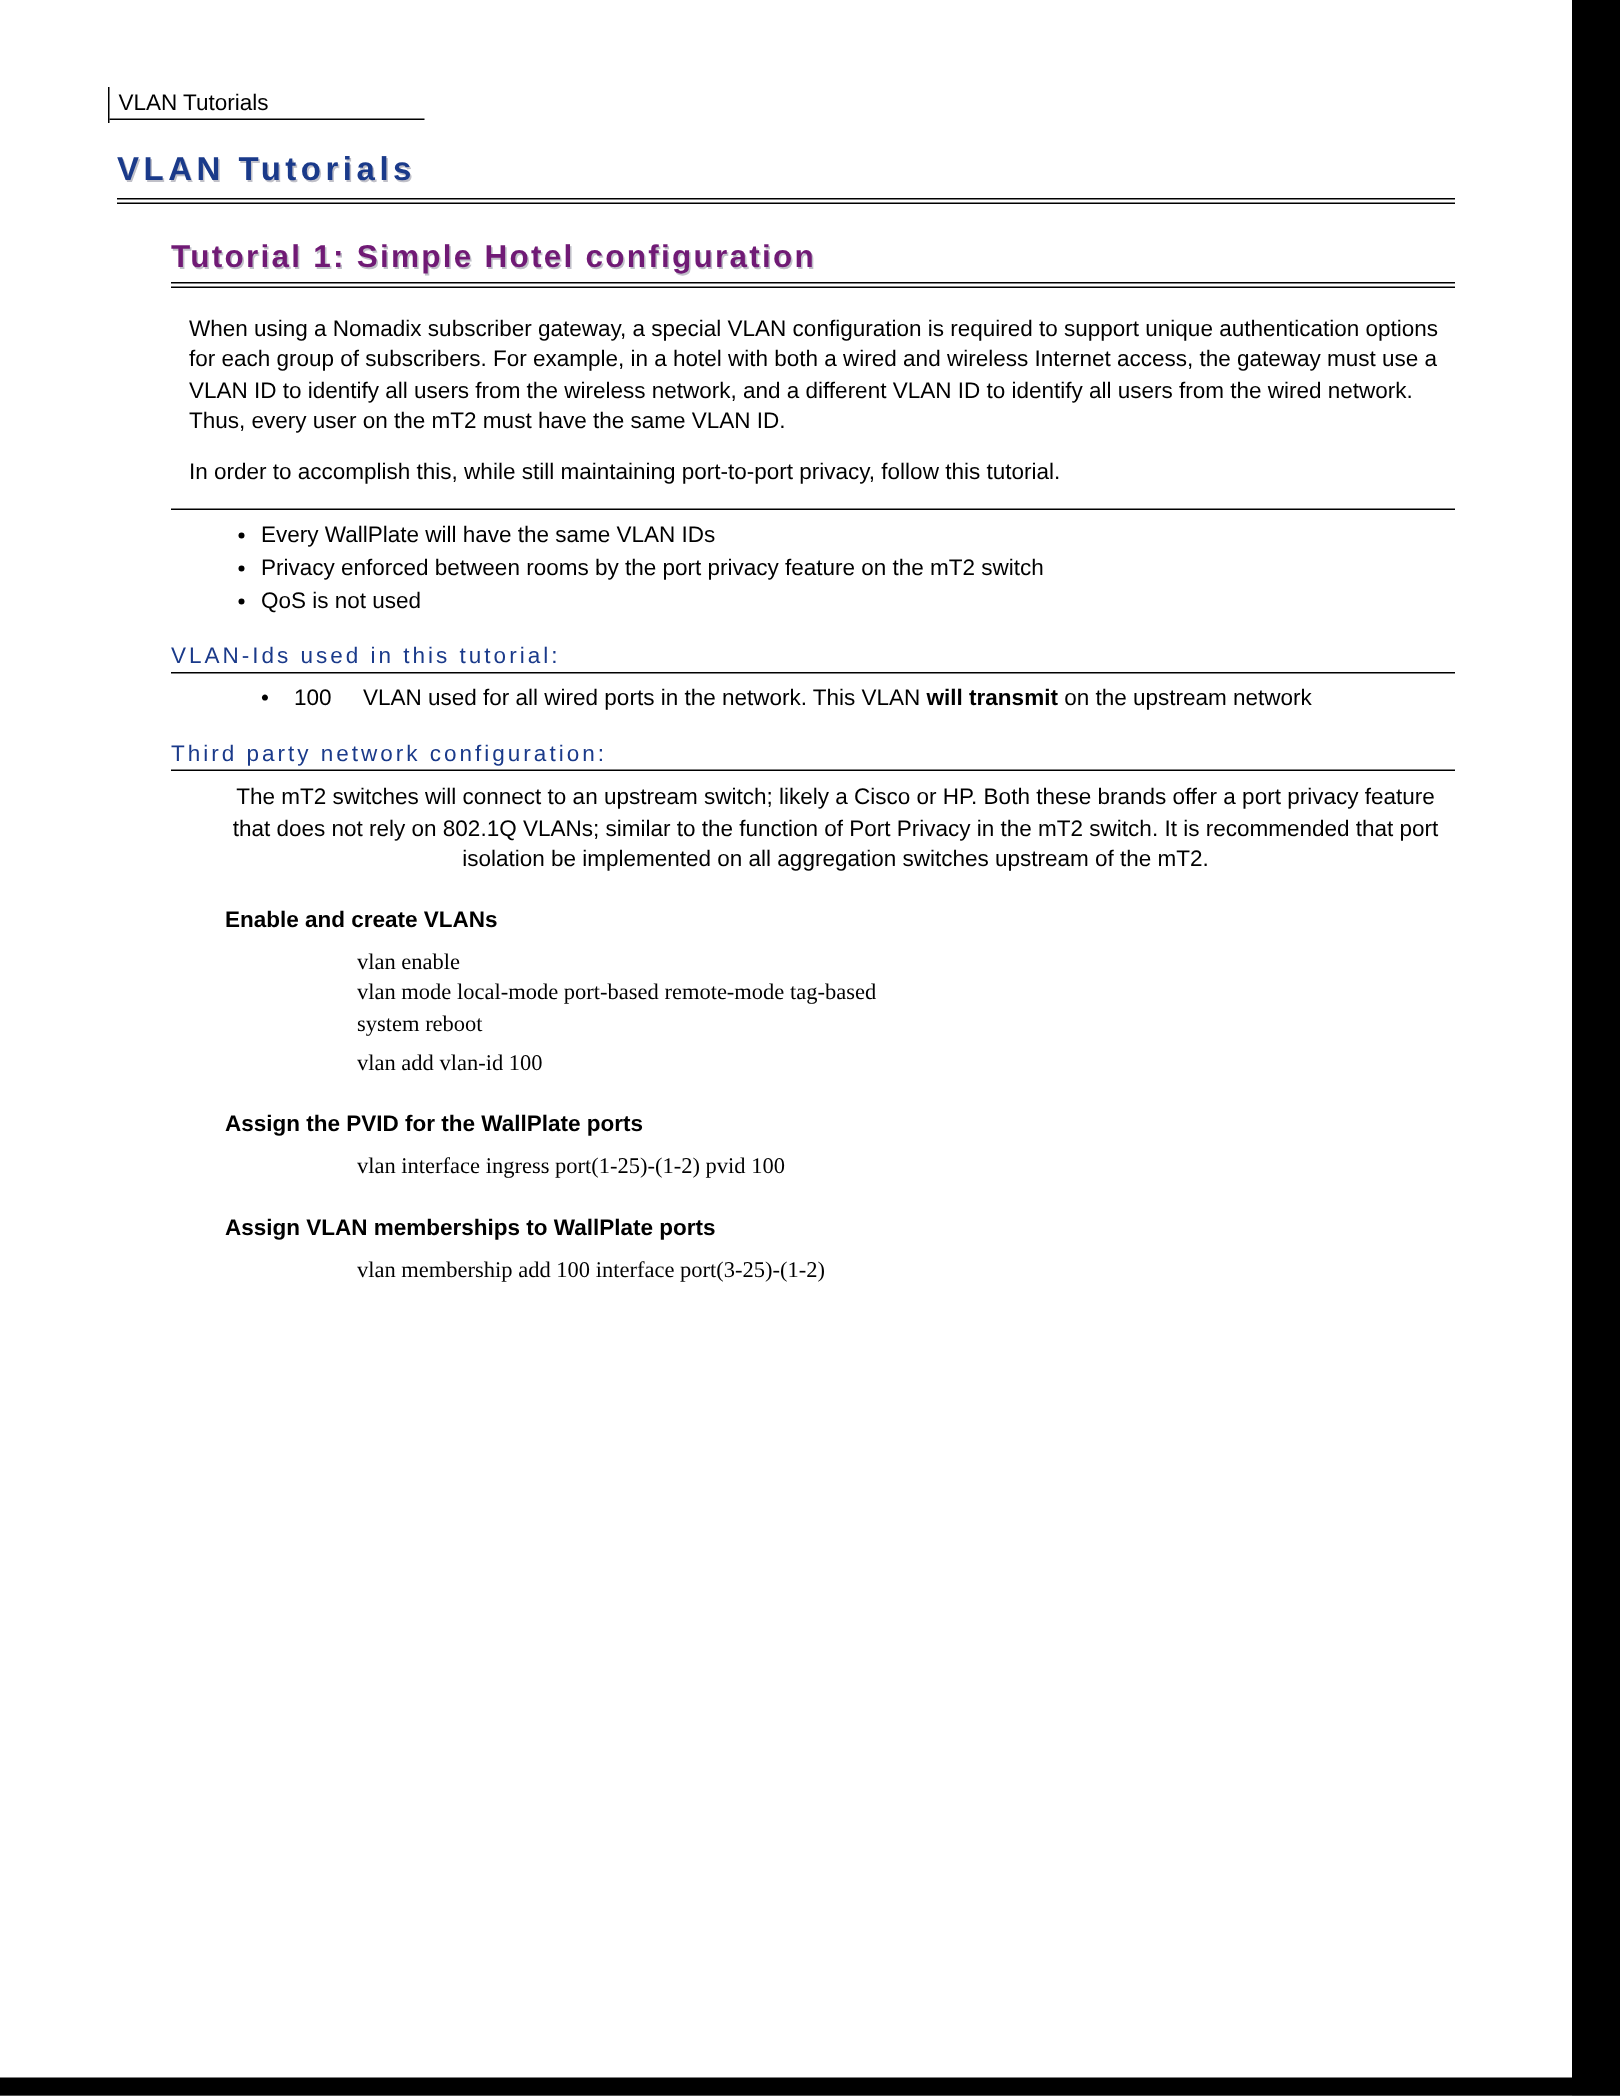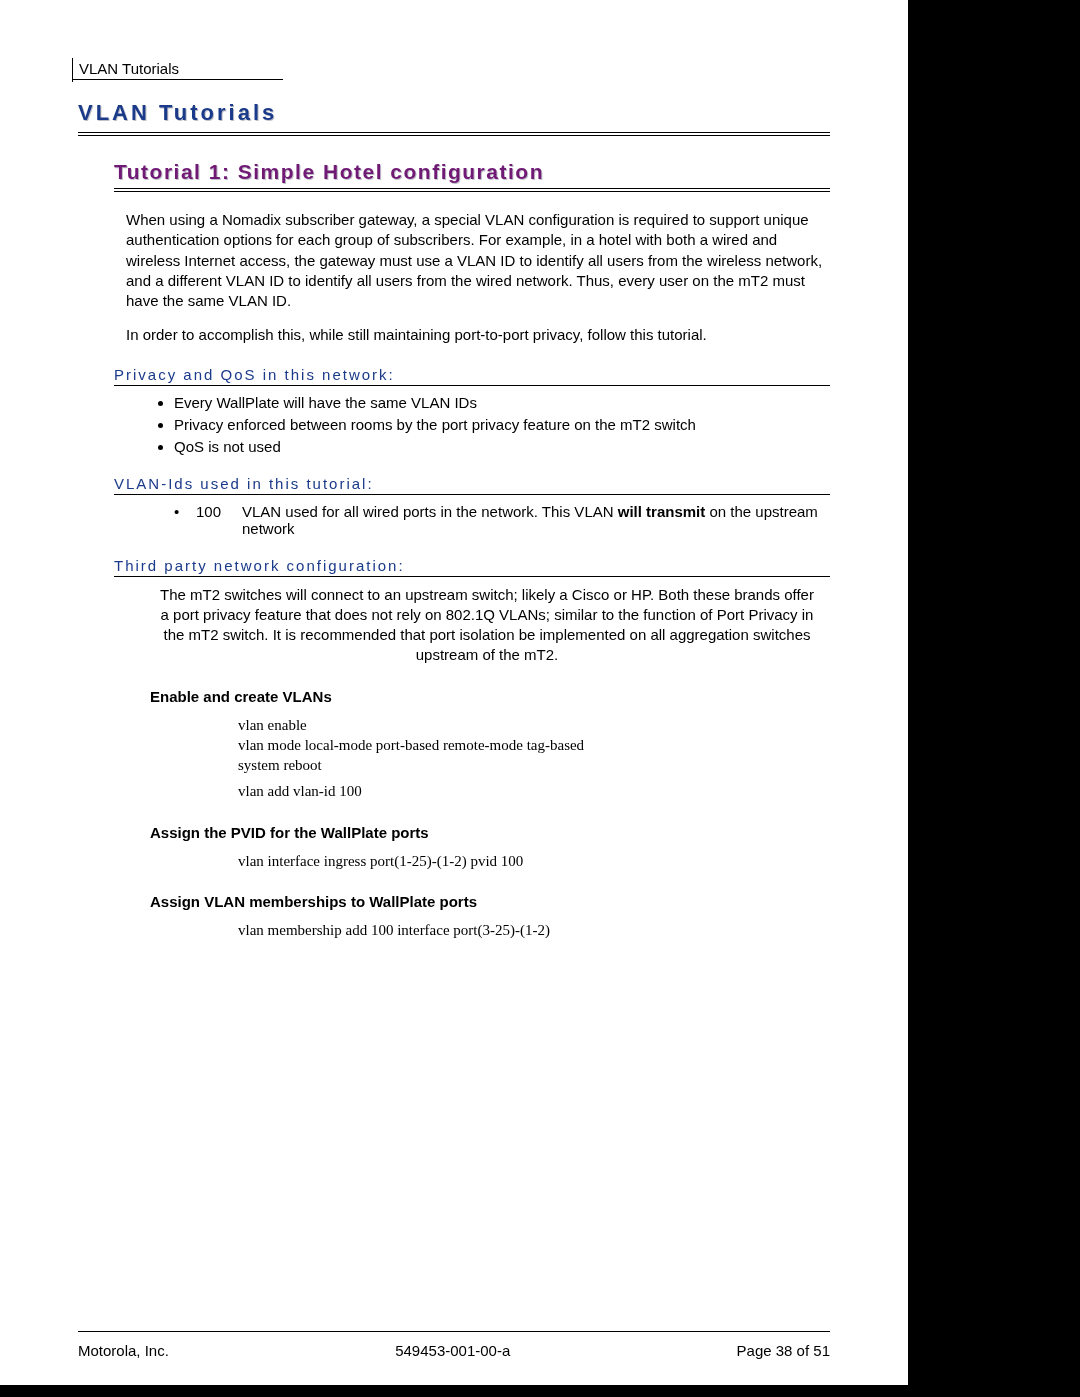--- a/index.html
+++ b/index.html
@@ -5,21 +5,21 @@
   html, body {
     margin: 0;
     padding: 0;
     background: #000;
     font-family: Arial, Helvetica, sans-serif;
     font-size: 15px;
     color: #000;
   }
   .page {
     background: #fff;
-    width: 908px;
+    width: 1048px;
     min-height: 1397px;
     box-sizing: border-box;
     padding: 58px 78px 40px 78px;
     position: relative;
   }
   .running-head {
     font-size: 15px;
     margin-bottom: 2px;
   }
   .head-box {
@@ -160,21 +160,20 @@
   <div class="dbl-rule"></div>
 
   <div class="h2">Tutorial 1:  Simple Hotel configuration</div>
   <div class="dbl-rule" style="margin-left:36px"></div>
 
   <div class="body-block">
     <div class="para">When using a Nomadix subscriber gateway, a special VLAN configuration is required to support unique authentication options for each group of subscribers.  For example, in a hotel with both a wired and wireless Internet access, the gateway must use a VLAN ID to identify all users from the wireless network, and a different VLAN ID to identify all users from the wired network.  Thus, every user on the mT2 must have the same VLAN ID.</div>
     <div class="para">In order to accomplish this, while still maintaining port-to-port privacy, follow this tutorial.</div>
   </div>
 
-  <div class="h3">Privacy and QoS in this network:</div>
   <div class="h3-rule"></div>
   <ul class="bullets">
     <li>Every WallPlate will have the same VLAN IDs</li>
     <li>Privacy enforced between rooms by the port privacy feature on the mT2 switch</li>
     <li>QoS is not used</li>
   </ul>
 
   <div class="h3">VLAN-Ids used in this tutorial:</div>
   <div class="h3-rule"></div>
   <div class="vlan-row">
@@ -194,23 +193,15 @@
 vlan mode local-mode port-based remote-mode tag-based
 system reboot</div>
   <div class="code">vlan add vlan-id 100</div>
 
   <div class="step-head">Assign the PVID for the WallPlate ports</div>
   <div class="code">vlan interface ingress port(1-25)-(1-2) pvid 100</div>
 
   <div class="step-head">Assign VLAN memberships to WallPlate ports</div>
   <div class="code">vlan membership add 100 interface port(3-25)-(1-2)</div>
 
-  <div class="footer">
-    <div class="footer-rule"></div>
-    <div class="footer-row">
-      <span>Motorola, Inc.</span>
-      <span>549453-001-00-a</span>
-      <span>Page 38 of 51</span>
-    </div>
-  </div>
 
   <div class="bottom-bar"></div>
 </div>
 
 </body></html>

